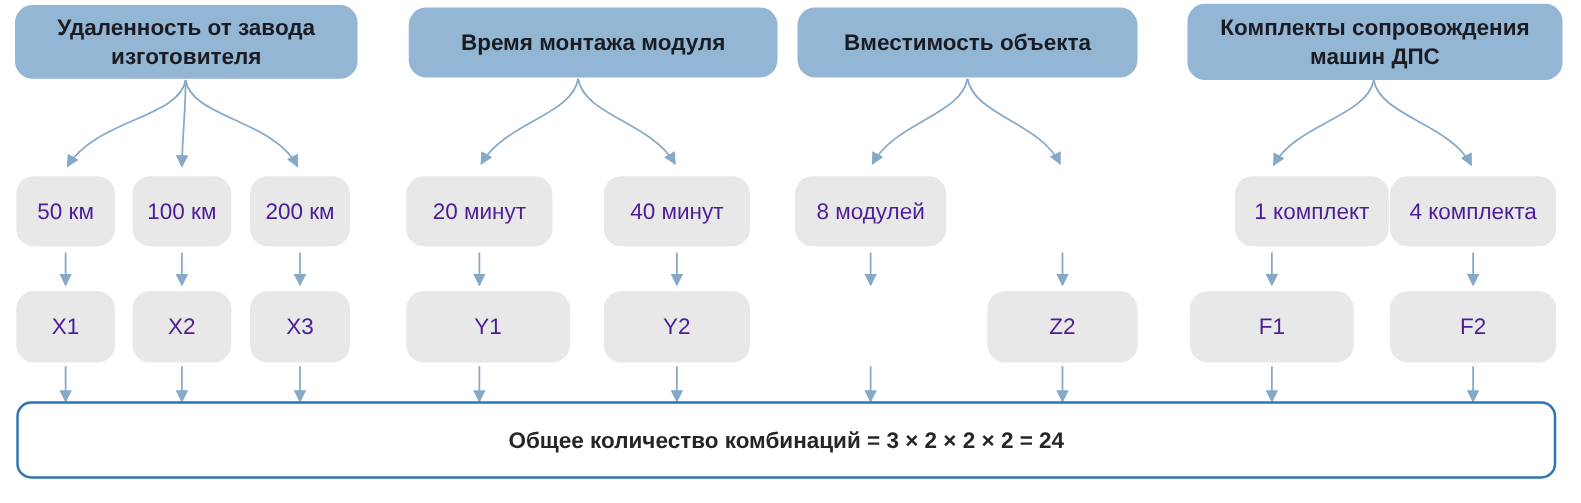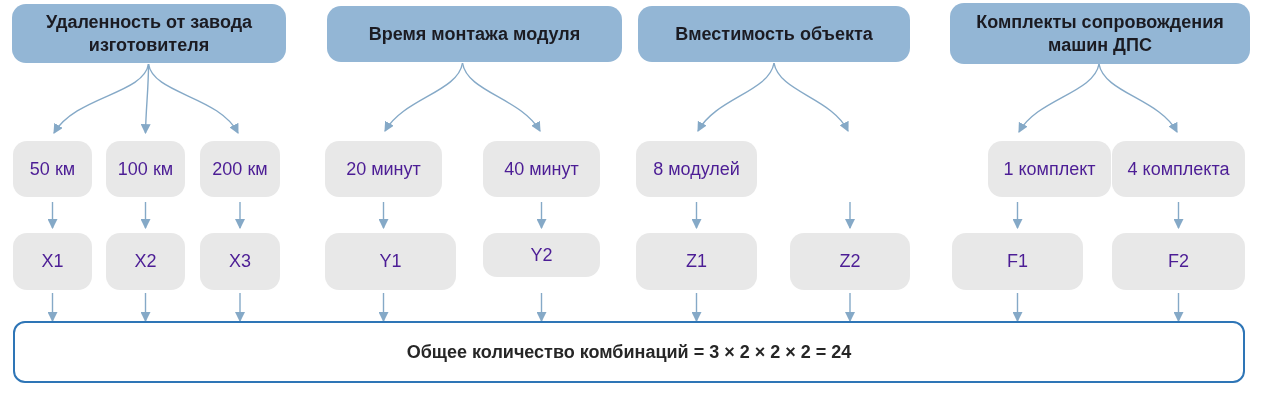--- a/index.html
+++ b/index.html
@@ -91,21 +91,20 @@
   <div class="opt" style="left:325px;top:141px;width:117px;height:56px">20 минут</div>
   <div class="opt" style="left:483px;top:141px;width:117px;height:56px">40 минут</div>
   <div class="opt" style="left:636px;top:141px;width:121px;height:56px">8 модулей</div>
   <div class="opt" style="left:988px;top:141px;width:123px;height:56px">1 комплект</div>
   <div class="opt" style="left:1112px;top:141px;width:133px;height:56px">4 комплекта</div>
 
   <div class="code" style="left:13px;top:233px;width:79px;height:57px">X1</div>
   <div class="code" style="left:106px;top:233px;width:79px;height:57px">X2</div>
   <div class="code" style="left:200px;top:233px;width:80px;height:57px">X3</div>
   <div class="code" style="left:325px;top:233px;width:131px;height:57px">Y1</div>
-  <div class="code" style="left:483px;top:233px;width:117px;height:44px">Y2</div>
-  <div class="code" style="left:636px;top:233px;width:121px;height:57px">Z1</div>
+  <div class="code" style="left:483px;top:233px;width:117px;height:57px">Y2</div>
   <div class="code" style="left:790px;top:233px;width:120px;height:57px">Z2</div>
   <div class="code" style="left:952px;top:233px;width:131px;height:57px">F1</div>
   <div class="code" style="left:1112px;top:233px;width:133px;height:57px">F2</div>
 
   <div class="result">Общее количество комбинаций = 3 × 2 × 2 × 2 = 24</div>
 
 </div>
 
 </body></html>

